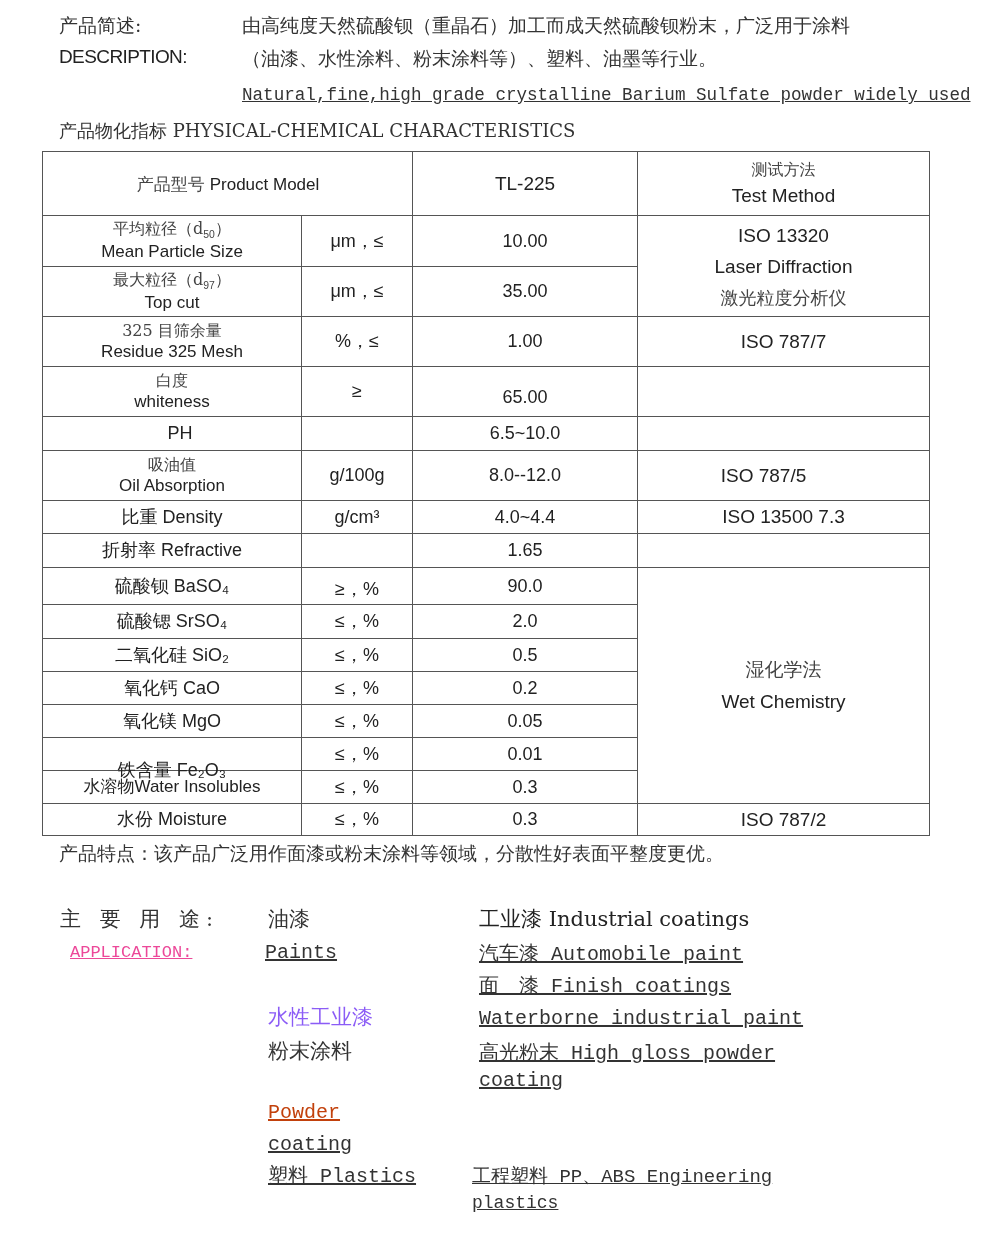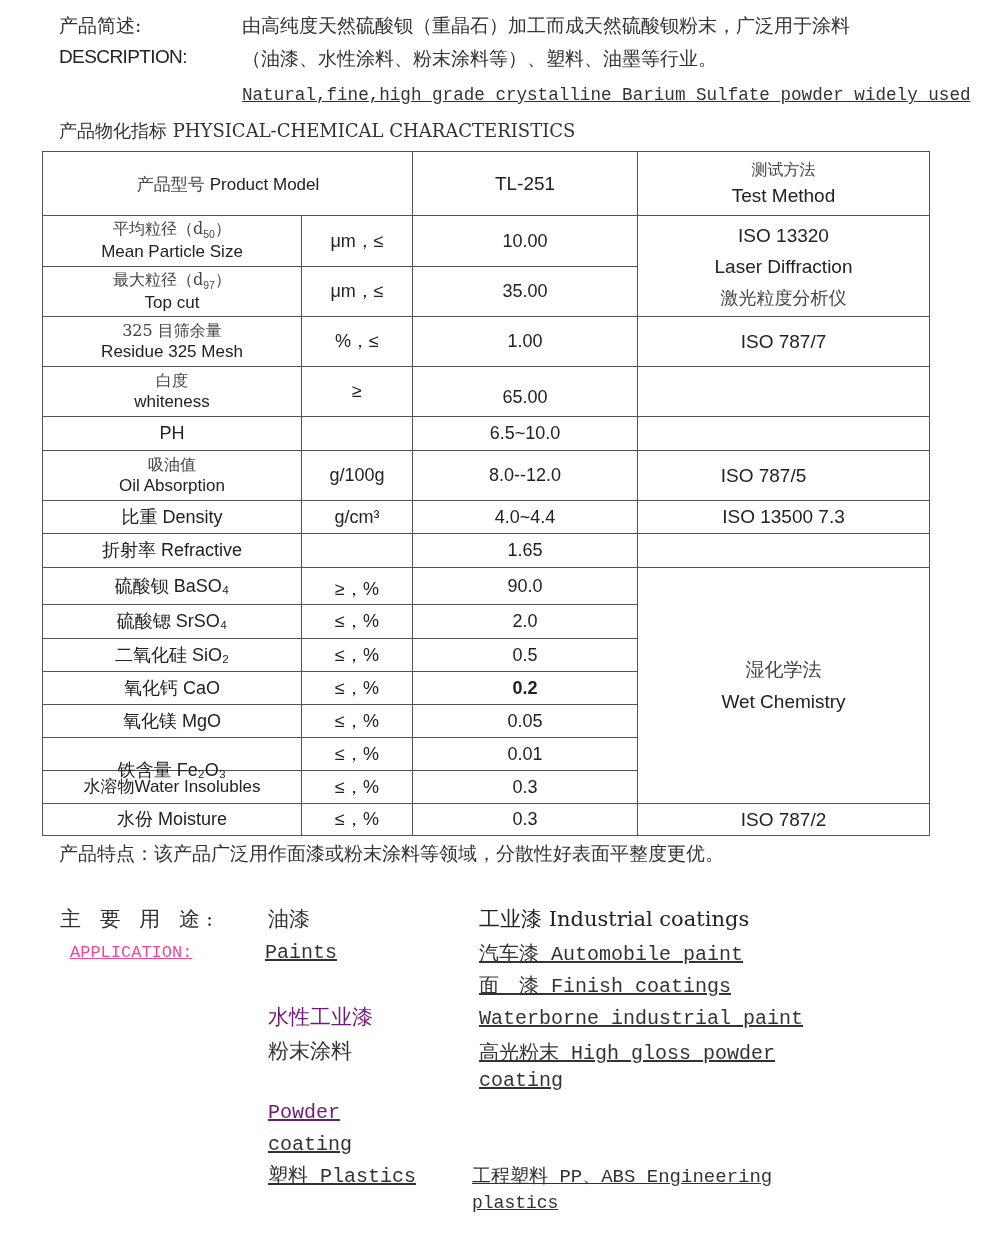--- a/index.html
+++ b/index.html
@@ -53,21 +53,21 @@
   <div class="hl" style="left:0;width:595px;top:618px;"></div>
   <div class="hl" style="left:0;width:100%;top:651px;"></div>
 
   <div class="vl" style="left:258px;top:63px;height:620px;"></div>
   <div class="vl" style="left:369px;top:0;height:683px;"></div>
   <div class="vl" style="left:594px;top:0;height:683px;"></div>
 
   <div class="cell" style="left:0;top:0;width:370px;height:64px;">
     <span><span class="sub-cn" style="font-size:17px;">产品型号</span> <span class="en">Product Model</span></span>
   </div>
-  <div class="cell" style="left:370px;top:0;width:224px;height:64px;font-size:19px;">TL-251</div>
+  <div class="cell" style="left:370px;top:0;width:224px;height:64px;font-size:19px;">TL-225</div>
   <div class="cell" style="left:595px;top:0;width:291px;height:64px;">
     <span class="sub-cn">测试方法</span>
     <span style="font-size:19px;margin-top:4px;">Test Method</span>
   </div>
 
   <div class="cell" style="left:0;top:64px;width:258px;height:50px;">
     <span class="sub-cn">平均粒径（d<sub class="sans">50</sub>）</span>
       <span class="en">Mean Particle Size</span>
   </div>
   <div class="cell" style="left:259px;top:64px;width:110px;height:50px;">μm，≤</div>
@@ -94,21 +94,21 @@
   <div class="cell" style="left:370px;top:165px;width:224px;height:49px;">1.00</div>
   <div class="cell" style="left:595px;top:165px;width:291px;height:49px;font-size:19px;">ISO 787/7</div>
 
   <div class="cell" style="left:0;top:215px;width:258px;height:49px;">
     <span class="sub-cn">白度</span>
       <span class="en">whiteness</span>
   </div>
   <div class="cell" style="left:259px;top:215px;width:110px;height:49px;">≥</div>
   <div class="cell" style="left:370px;top:215px;width:224px;height:49px;padding-top:12px;">65.00</div>
 
-  <div class="cell" style="left:0;top:265px;width:258px;height:33px;">PH</div>
+  <div class="cell" style="left:8px;top:265px;width:258px;height:33px;">PH</div>
   <div class="cell" style="left:370px;top:265px;width:224px;height:33px;">6.5~10.0</div>
 
   <div class="cell" style="left:0;top:299px;width:258px;height:49px;">
     <span class="sub-cn">吸油值</span>
       <span class="en">Oil Absorption</span>
   </div>
   <div class="cell" style="left:259px;top:299px;width:110px;height:49px;">g/100g</div>
   <div class="cell" style="left:370px;top:299px;width:224px;height:49px;">8.0--12.0</div>
   <div class="cell" style="left:575px;top:299px;width:291px;height:49px;font-size:19px;">ISO 787/5</div>
 
@@ -127,21 +127,21 @@
   <div class="cell" style="left:0;top:453px;width:258px;height:33px;">硫酸锶 SrSO₄</div>
   <div class="cell" style="left:259px;top:453px;width:110px;height:33px;">≤，%</div>
   <div class="cell" style="left:370px;top:453px;width:224px;height:33px;">2.0</div>
 
   <div class="cell" style="left:0;top:487px;width:258px;height:32px;">二氧化硅 SiO₂</div>
   <div class="cell" style="left:259px;top:487px;width:110px;height:32px;">≤，%</div>
   <div class="cell" style="left:370px;top:487px;width:224px;height:32px;">0.5</div>
 
   <div class="cell" style="left:0;top:520px;width:258px;height:32px;">氧化钙 CaO</div>
   <div class="cell" style="left:259px;top:520px;width:110px;height:32px;">≤，%</div>
-  <div class="cell" style="left:370px;top:520px;width:224px;height:32px;font-weight:bold;">0.2</div>
+  <div class="cell" style="left:370px;top:520px;width:224px;height:32px;">0.2</div>
 
   <div class="cell" style="left:0;top:553px;width:258px;height:32px;">氧化镁 MgO</div>
   <div class="cell" style="left:259px;top:553px;width:110px;height:32px;">≤，%</div>
   <div class="cell" style="left:370px;top:553px;width:224px;height:32px;">0.05</div>
 
   <div class="cell" style="left:0;top:586px;width:258px;height:32px;margin-top:16px;">铁含量 Fe₂O₃</div>
   <div class="cell" style="left:259px;top:586px;width:110px;height:32px;">≤，%</div>
   <div class="cell" style="left:370px;top:586px;width:224px;height:32px;">0.01</div>
 
   <div class="cell" style="left:0;top:619px;width:258px;height:32px;font-size:17px;">水溶物Water Insolubles</div>
@@ -164,24 +164,24 @@
 <div class="abs cn" style="left:60px;top:905px;font-size:21px;letter-spacing:6px;color:#333;">主 要 用 途:</div>
 <div class="abs mono" style="left:70px;top:943px;font-size:17px;color:#ec4899;">APPLICATION:</div>
 
 <div class="abs cn" style="left:268px;top:905px;font-size:21px;color:#333;">油漆</div>
 <div class="abs mono" style="left:265px;top:941px;font-size:20px;color:#333;">Paints</div>
 
 <div class="abs cn" style="left:479px;top:905px;font-size:21px;color:#222;"><span>工业漆 Industrial coatings</span></div>
 <div class="abs mono" style="left:479px;top:940px;font-size:20px;color:#333;">汽车漆 Automobile paint</div>
 <div class="abs mono" style="left:479px;top:972px;font-size:20px;color:#333;">面　漆 Finish coatings</div>
 
-<div class="abs cn" style="left:268px;top:1003px;font-size:21px;color:#701a75;">水性工业漆</div>
+<div class="abs cn" style="left:268px;top:1003px;font-size:21px;color:#8b5cf6;">水性工业漆</div>
 <div class="abs mono" style="left:479px;top:1007px;font-size:20px;color:#333;">Waterborne industrial paint</div>
 
 <div class="abs cn" style="left:268px;top:1037px;font-size:21px;color:#333;">粉末涂料</div>
 <div class="abs mono" style="left:479px;top:1039px;font-size:20px;color:#333;">高光粉末 High gloss powder</div>
 <div class="abs mono" style="left:479px;top:1069px;font-size:20px;color:#333;">coating</div>
-<div class="abs mono" style="left:268px;top:1101px;font-size:20px;color:#701a75;">Powder</div>
+<div class="abs mono" style="left:268px;top:1101px;font-size:20px;color:#c2410c;">Powder</div>
 <div class="abs mono" style="left:268px;top:1133px;font-size:20px;color:#333;">coating</div>
 
 <div class="abs mono" style="left:268px;top:1162px;font-size:20px;color:#333;">塑料 Plastics</div>
 <div class="abs mono" style="left:472px;top:1163px;font-size:19px;color:#333;">工程塑料 PP、ABS Engineering</div>
 <div class="abs mono" style="left:472px;top:1193px;font-size:18px;color:#333;">plastics</div>
 
 </body></html>

